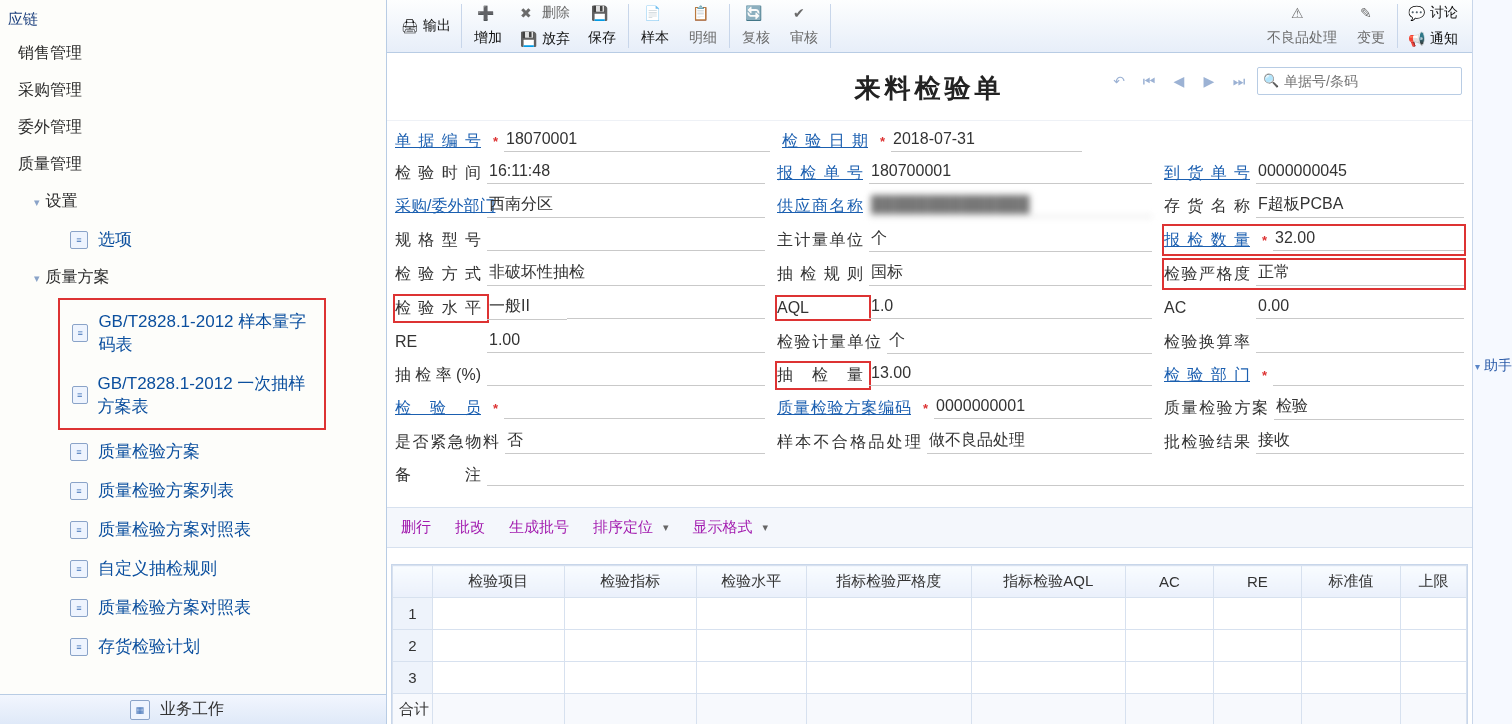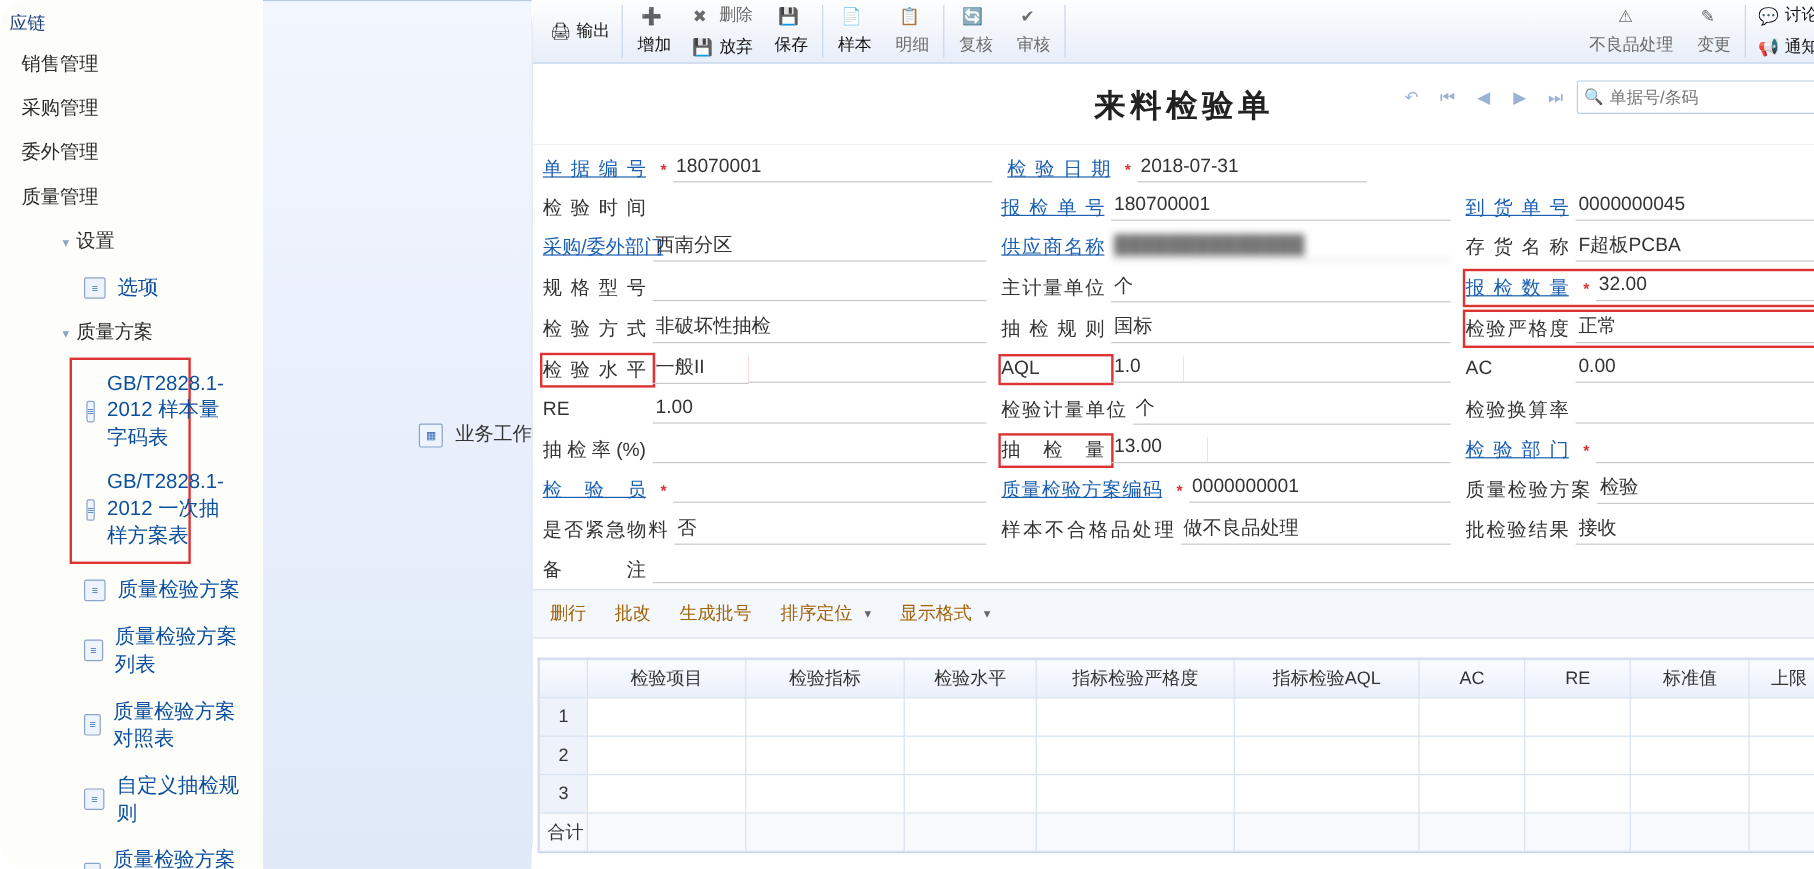--- a/index.html
+++ b/index.html
@@ -1,25 +1,25 @@
 <!DOCTYPE html>
 <html><head>
 <meta charset="utf-8">
 <style>
 * { box-sizing: border-box; margin: 0; padding: 0; }
 body { font-family: "Microsoft YaHei", SimSun, Arial, sans-serif; font-size: 13px; background: #fff; overflow: hidden; }
 .app { display: flex; height: 724px; width: 1512px; position: relative; }
 
 
-.sidebar { width: 450px; background: #fdfdfa; border-right: 1px solid #b8cce4; display: flex; flex-direction: row; position: relative; border-radius: 23px; }
+.sidebar { width: 450px; background: #fdfdfa; border-right: 1px solid #b8cce4; display: flex; flex-direction: column; position: relative; }
 .nav-tree { flex: 1; overflow: auto; padding: 4px 0; }
 .nav-top { color: #1b3f7d; font-size: 15px; padding: 6px 8px; }
 .nav-item { padding: 8px 8px 8px 18px; color: #2a2a2a; font-size: 16px; cursor: pointer; user-select: none; }
 .nav-item.l1 { padding-left: 18px; }
-.nav-item.l2 { padding-left: 52px; }
+.nav-item.l2 { padding-left: 34px; }
 .nav-item.l2::before { content: "▾"; color: #8aa3c8; margin-right: 6px; font-size: 11px; }
 .nav-item.l2.collapsed::before { content: "▸"; }
 .nav-item.l3 { padding-left: 70px; color: #0b4f9e; font-size: 17px; display: flex; align-items: center; gap: 10px; }
 .ficon { width: 18px; height: 18px; border: 1px solid #8aa3c8; background: #eef4fe; border-radius: 2px; display: inline-flex; align-items: center; justify-content: center; color: #3b6db4; font-size: 9px; }
 .highlight-box { border: 2px solid #d33; padding: 2px 0; margin: 2px 60px 2px 58px; }
 .highlight-box .nav-item.l3 { padding-left: 12px; }
 .sidebar-footer { background: linear-gradient(#f2f6fe,#dfe9f8); border-top: 1px solid #b8cce4; padding: 4px 0 4px 130px; font-size: 16px; color: #333; display:flex; align-items:center; gap:10px;}
 .sidebar-footer .ficon{width:20px;height:20px;}
 
 
@@ -54,21 +54,21 @@
 .label { width: 92px; text-align: justify; text-align-last: justify; color: #333; font-size: 16px; padding-right: 6px; white-space: nowrap;}
 .label.link { color: #1b5fb0; text-decoration: underline; cursor:pointer;}
 .star { color:#d33; margin: 0 6px; font-weight:700;}
 .value { flex:1; border-bottom: 1px solid #c9c9c9; padding: 0 2px 2px; font-size: 16px; color:#333; min-height:22px; white-space:nowrap; overflow:hidden;}
 .value.empty { color:#bbb; }
 .value.blur { filter: blur(3px); color:#777;}
 .redbox { position:relative; }
 .redbox::after { content:""; position:absolute; inset:-4px -2px; border:2px solid #d33; pointer-events:none;}
 
 
-.gridbar { display:flex; gap:24px; padding:10px 14px; background:#f4f7fc; border-top:1px solid #d7e1ef; border-bottom:1px solid #d7e1ef; font-size:15px; color:#a16207; align-items:center;}
+.gridbar { display:flex; gap:24px; padding:10px 14px; background:#f4f7fc; border-top:1px solid #d7e1ef; border-bottom:1px solid #d7e1ef; font-size:15px; color:#a21caf; align-items:center;margin-top:16px;}
 .gridbar .gbtn { cursor:pointer; display:flex; align-items:center; gap:4px;}
 .gridbar .dd::after{ content:"▾"; margin-left:6px; font-size:11px; color:#666;}
 .grid { border:1px solid #c8d6ea; margin:16px 4px; }
 .grid table{ border-collapse:collapse; width:100%; table-layout:fixed;}
 .grid th, .grid td { border:1px solid #d7e1ef; height:32px; font-size:15px; color:#333; text-align:center; background:#fff;}
 .grid th { background:linear-gradient(#f9fcff,#eaf0fb); font-weight:400;}
 .grid td.rownum { background:#eef3fb; width:36px;}
 .grid th.rownum { width:36px;}
 .footrow td{ background:#f7f9fd;}
 .footrow td.lbl { text-align:left; padding-left:6px;}
@@ -233,20 +233,21 @@
           </div>
         <div class="cell c3">
             <span class="label link">检验日期</span>
             <span class="star">*</span>
             <span class="value">2018-07-31</span>
           </div>
       </div>
       <div class="row">
         <div class="cell c1">
             <span class="label">检验时间</span>
+            <span class="value">16:11:48</span>
           </div>
         <div class="cell c2">
             <span class="label link">报检单号</span>
             <span class="value">180700001</span>
           </div>
         <div class="cell c3">
             <span class="label link">到货单号</span>
             <span class="value">0000000045</span>
           </div>
       </div>

